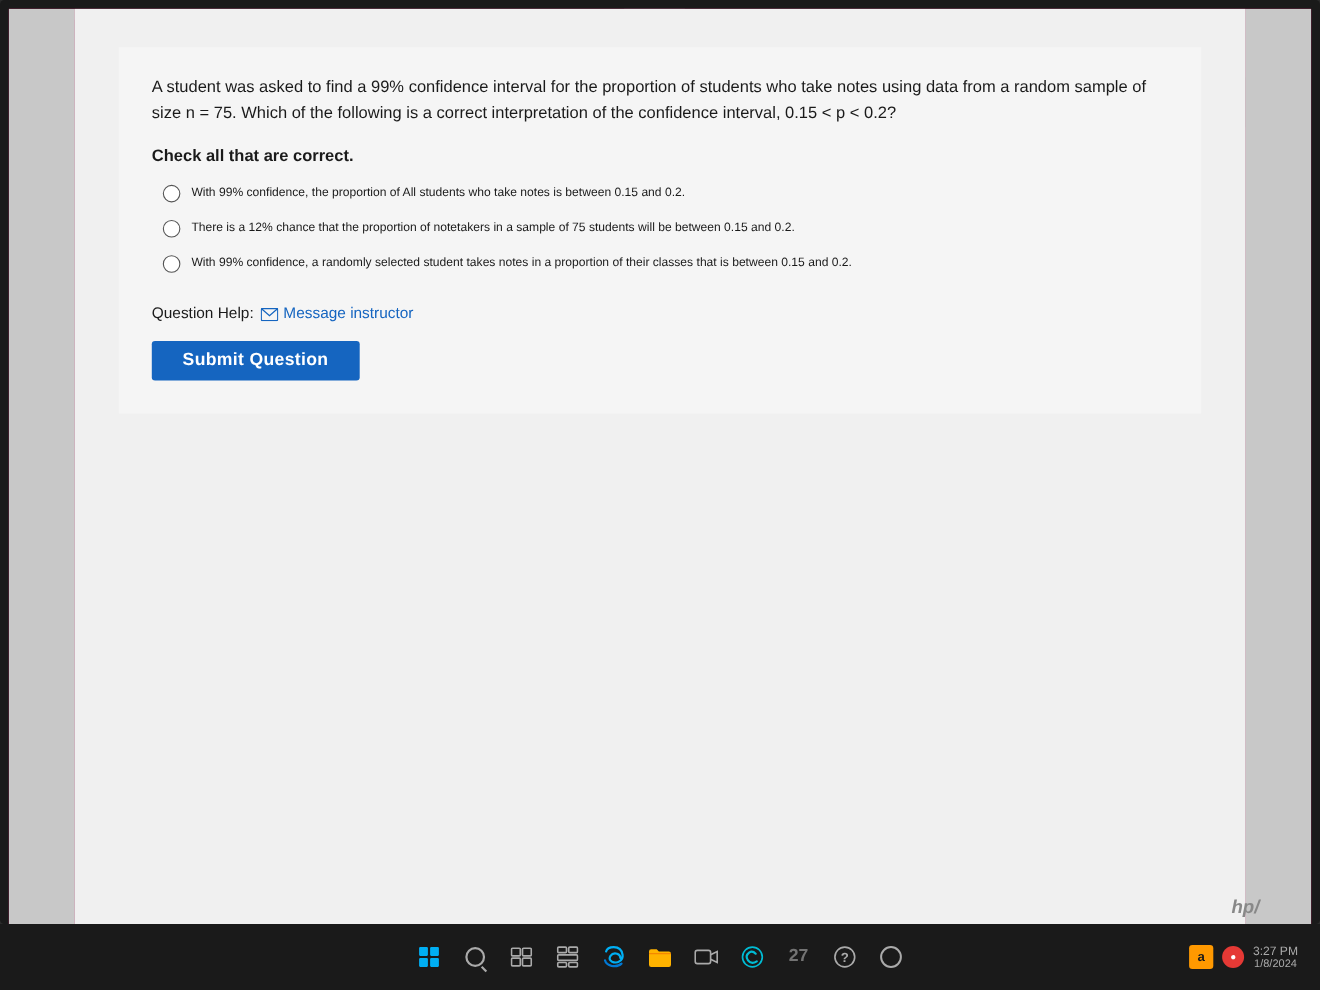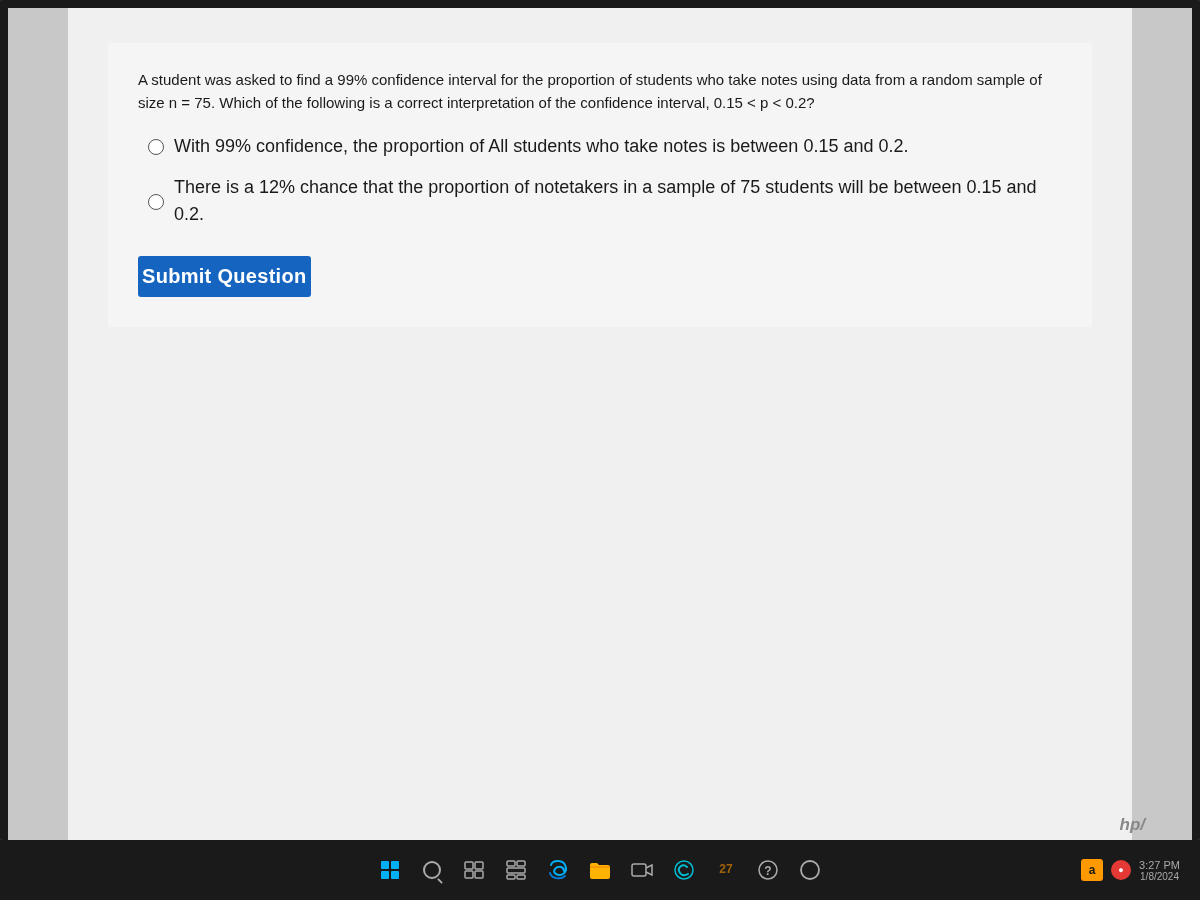--- a/index.html
+++ b/index.html
@@ -83,23 +83,23 @@
     }
 
     .options-list {
       list-style: none;
       margin-bottom: 28px;
       padding-left: 10px;
     }
 
     .option-item {
       display: flex;
-      align-items: center;
+      align-items: flex-end;
       margin-bottom: 14px;
-      font-size: 18px;
+      font-size: 11px;
       line-height: 1.5;
       color: #1a1a1a;
     }
 
     .radio-circle {
       width: 16px;
       height: 16px;
       border: 1.5px solid #555;
       border-radius: 50%;
       margin-right: 10px;
@@ -144,22 +144,22 @@
       color: #1565c0;
       text-decoration: none;
       font-size: 14px;
       cursor: pointer;
     }
 
     .submit-btn {
       background: #1565c0;
       color: white;
       border: none;
-      padding: 9px 4px;
-      font-size: 20px;
+      padding: 9px 28px;
+      font-size: 16px;
       font-weight: bold;
       border-radius: 3px;
       cursor: pointer;
       letter-spacing: 0.3px;
     }
 
     
     .taskbar {
       position: absolute;
       bottom: 0; left: 0; right: 0;
@@ -315,38 +315,53 @@
     <div class="question-block">
 
       
       <p class="question-text">
         A student was asked to find a 99% confidence interval for the proportion of students who take notes using
         data from a random sample of size n = 75. Which of the following is a correct interpretation of the
         confidence interval, 0.15 &lt; p &lt; 0.2?
       </p>
 
       
+      <span class="check-all">Check all that are correct.</span>
 
       
       <ul class="options-list">
 
         <li class="option-item">
           <div class="radio-circle"></div>
           <span class="option-text">With 99% confidence, the proportion of All students who take notes is between 0.15 and 0.2.</span>
         </li>
 
         <li class="option-item">
           <div class="radio-circle"></div>
           <span class="option-text">There is a 12% chance that the proportion of notetakers in a sample of 75 students will be between 0.15 and 0.2.</span>
         </li>
 
+        <li class="option-item">
+          <div class="radio-circle"></div>
+          <span class="option-text">With 99% confidence, a randomly selected student takes notes in a proportion of their classes that is between 0.15 and 0.2.</span>
+        </li>
 
       </ul>
 
       
+      <div class="question-help">
+        <span class="question-help-label">Question Help:</span>
+        <span class="mail-icon">
+          <svg viewBox="0 0 16 12" fill="none" xmlns="http://www.w3.org/2000/svg">
+            <rect x="0.5" y="0.5" width="15" height="11" rx="1" stroke="#1565c0" stroke-width="1.2" fill="none"></rect>
+            <polyline points="0.5,0.5 8,7 15.5,0.5" stroke="#1565c0" stroke-width="1.2" fill="none"></polyline>
+          </svg>
+        </span>
+        <a class="message-link">Message instructor</a>
+      </div>
 
       
       <button class="submit-btn">Submit Question</button>
 
     </div>
   </div>
 </div>
 
 <div class="taskbar">
 
@@ -404,21 +419,21 @@
   </div>
 
   <div class="taskbar-icon">
     <svg width="22" height="22" viewBox="0 0 22 22">
       <circle cx="11" cy="11" r="9" fill="none" stroke="#00bcd4" stroke-width="1.5"></circle>
       <path d="M14 8 Q11 5 8 7 Q4 10 7 14 Q10 18 15 15" fill="none" stroke="#00bcd4" stroke-width="2" stroke-linecap="round"></path>
     </svg>
   </div>
 
   <div class="taskbar-icon">
-    <div style="color:#a16207; font-size:12px; font-weight:bold; text-align:center; line-height:1.1;">27</div>
+    <div style="color:#737373; font-size:16px; font-weight:bold; text-align:center; line-height:1.1;">27</div>
   </div>
 
   <div class="taskbar-icon">
     <svg width="22" height="22" viewBox="0 0 22 22">
       <circle cx="11" cy="11" r="9" fill="none" stroke="#aaa" stroke-width="1.5"></circle>
       <text x="11" y="15.5" text-anchor="middle" fill="#aaa" font-size="12" font-weight="bold">?</text>
     </svg>
   </div>
 
   <div class="taskbar-icon">

